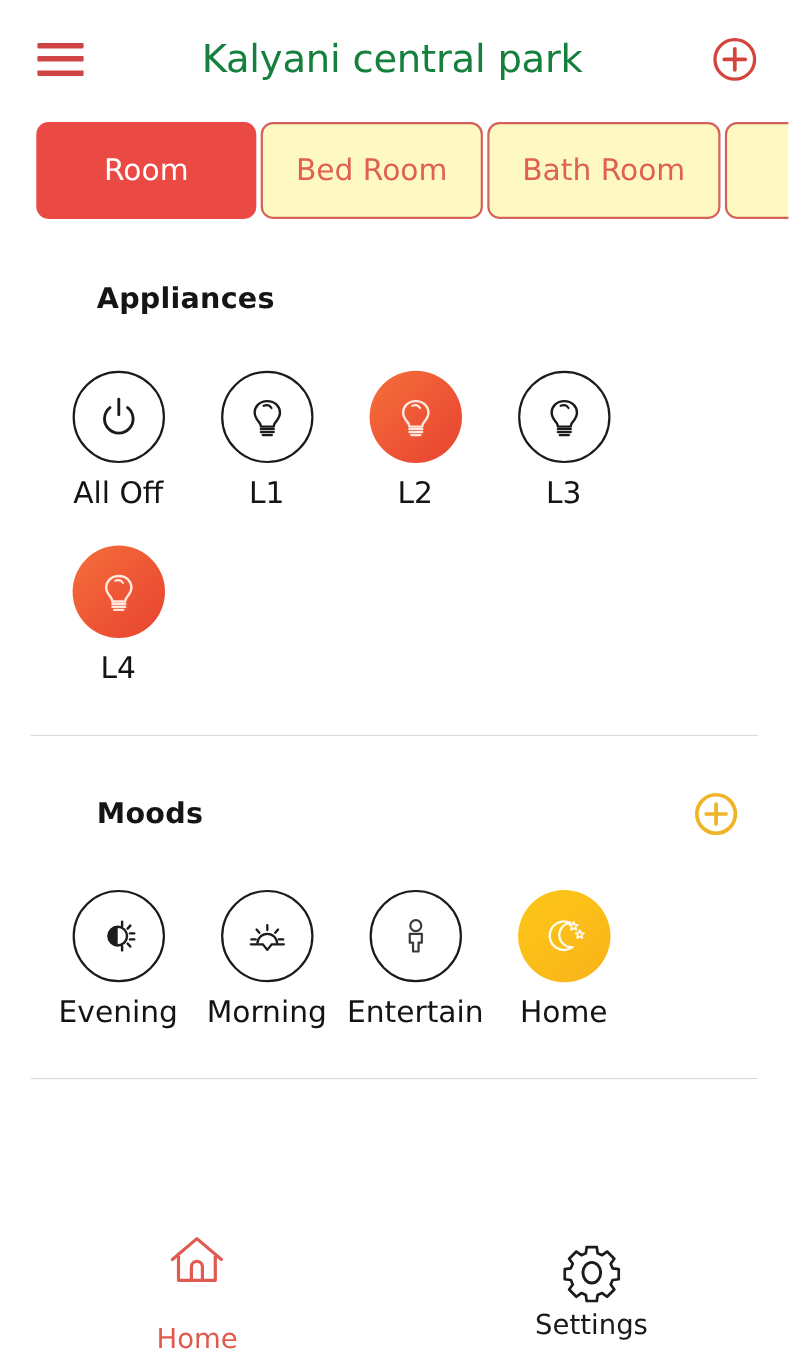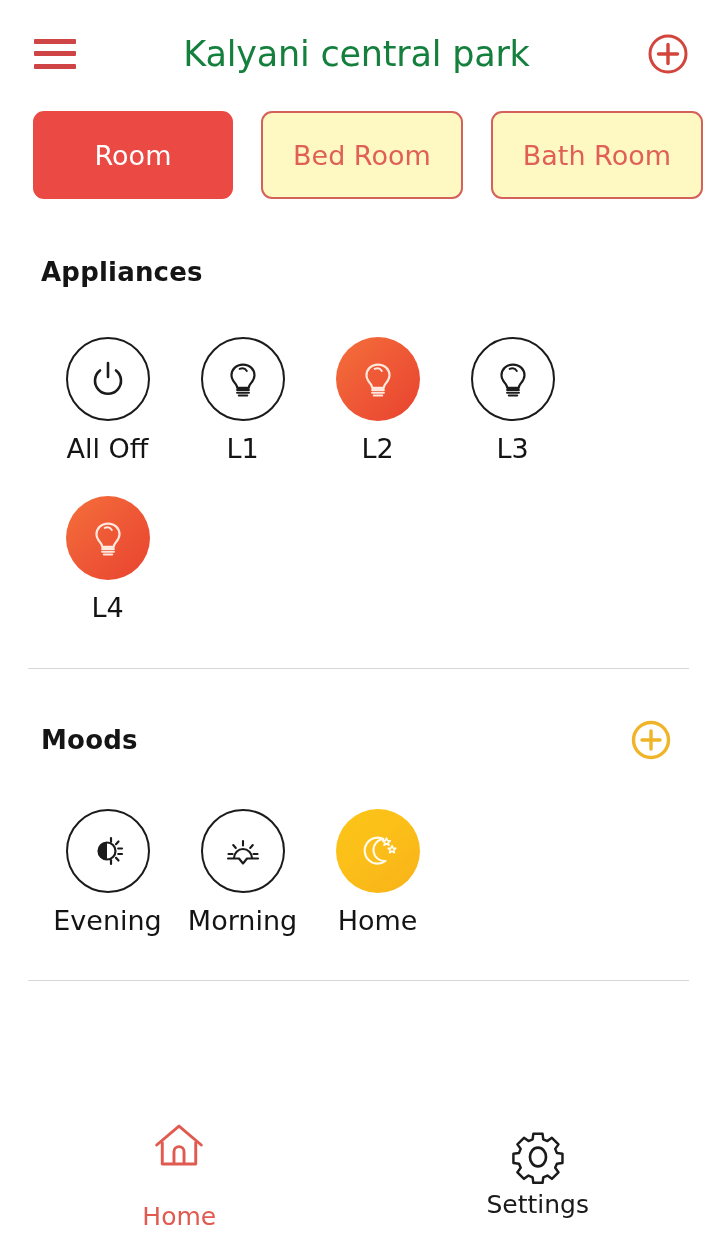--- a/index.html
+++ b/index.html
@@ -66,21 +66,21 @@
 
   
   .tabs-wrap {
     position: relative;
     height: 108px;
     padding-left: 33px;
     overflow: hidden;
   }
   .tabs {
     display: flex;
-    gap: 28px;
+    gap: 4px;
     align-items: flex-start;
     height: 100%;
     padding-top: 4px;
   }
   .tab {
     flex: 0 0 auto;
     height: 88px;
     min-width: 200px;
     border: 2px solid #d4615a;
     border-radius: 11px;
@@ -102,21 +102,21 @@
   .tab.partial {
     min-width: 120px;
     padding: 0;
   }
 
   
   .section-head {
     display: flex;
     align-items: center;
     justify-content: space-between;
-    padding: 0 45px 0 41px;
+    padding: 0 45px 0 88px;
   }
   .section-title {
     font-size: 26px;
     font-weight: bold;
     color: #151515;
     letter-spacing: 0.2px;
   }
   .section-add {
     width: 42px;
     height: 42px;
@@ -347,20 +347,29 @@
           <line x1="9.5" y1="27" x2="13.5" y2="27" stroke="#1b1b1b" stroke-width="2.1" stroke-linecap="round"></line>
           <line x1="34.5" y1="27" x2="38.5" y2="27" stroke="#1b1b1b" stroke-width="2.1" stroke-linecap="round"></line>
           <line x1="9" y1="31.5" x2="20" y2="31.5" stroke="#1b1b1b" stroke-width="2.1" stroke-linecap="round"></line>
           <line x1="28" y1="31.5" x2="39" y2="31.5" stroke="#1b1b1b" stroke-width="2.1" stroke-linecap="round"></line>
           <path d="M20 31.5 L24 36.5 L28 31.5" fill="none" stroke="#1b1b1b" stroke-width="2.1" stroke-linejoin="round"></path>
         </svg>
       </div>
       <div class="cap">Morning</div>
     </div>
 
+    <div class="cell">
+      <div class="disc">
+        <svg viewBox="0 0 48 48" width="48" height="48">
+          <circle cx="24" cy="14.5" r="5" fill="none" stroke="#3a3a3a" stroke-width="2"></circle>
+          <path d="M18.5 22 L29.5 22 L29.5 30 L26.5 30 L26.5 38 L21.5 38 L21.5 30 L18.5 30 Z" fill="none" stroke="#3a3a3a" stroke-width="2" stroke-linejoin="round"></path>
+        </svg>
+      </div>
+      <div class="cap">Entertain</div>
+    </div>
 
     <div class="cell on warm">
       <div class="disc">
         <svg viewBox="0 0 48 48" width="48" height="48">
           <path d="M29.5 12 A13 13 0 1 0 31.5 34 A11 11 0 0 1 29.5 12 Z" fill="none" stroke="#fffbee" stroke-width="2.1" stroke-linejoin="round"></path>
           <path d="M32.5 11 L33.6 13.6 L36.3 13.8 L34.2 15.6 L34.9 18.3 L32.5 16.8 L30.1 18.3 L30.8 15.6 L28.7 13.8 L31.4 13.6 Z" fill="none" stroke="#fffbee" stroke-width="1.6" stroke-linejoin="round"></path>
           <path d="M38 18.5 L39.1 21.1 L41.8 21.3 L39.7 23.1 L40.4 25.8 L38 24.3 L35.6 25.8 L36.3 23.1 L34.2 21.3 L36.9 21.1 Z" fill="none" stroke="#fffbee" stroke-width="1.6" stroke-linejoin="round"></path>
         </svg>
       </div>
       <div class="cap">Home</div>

